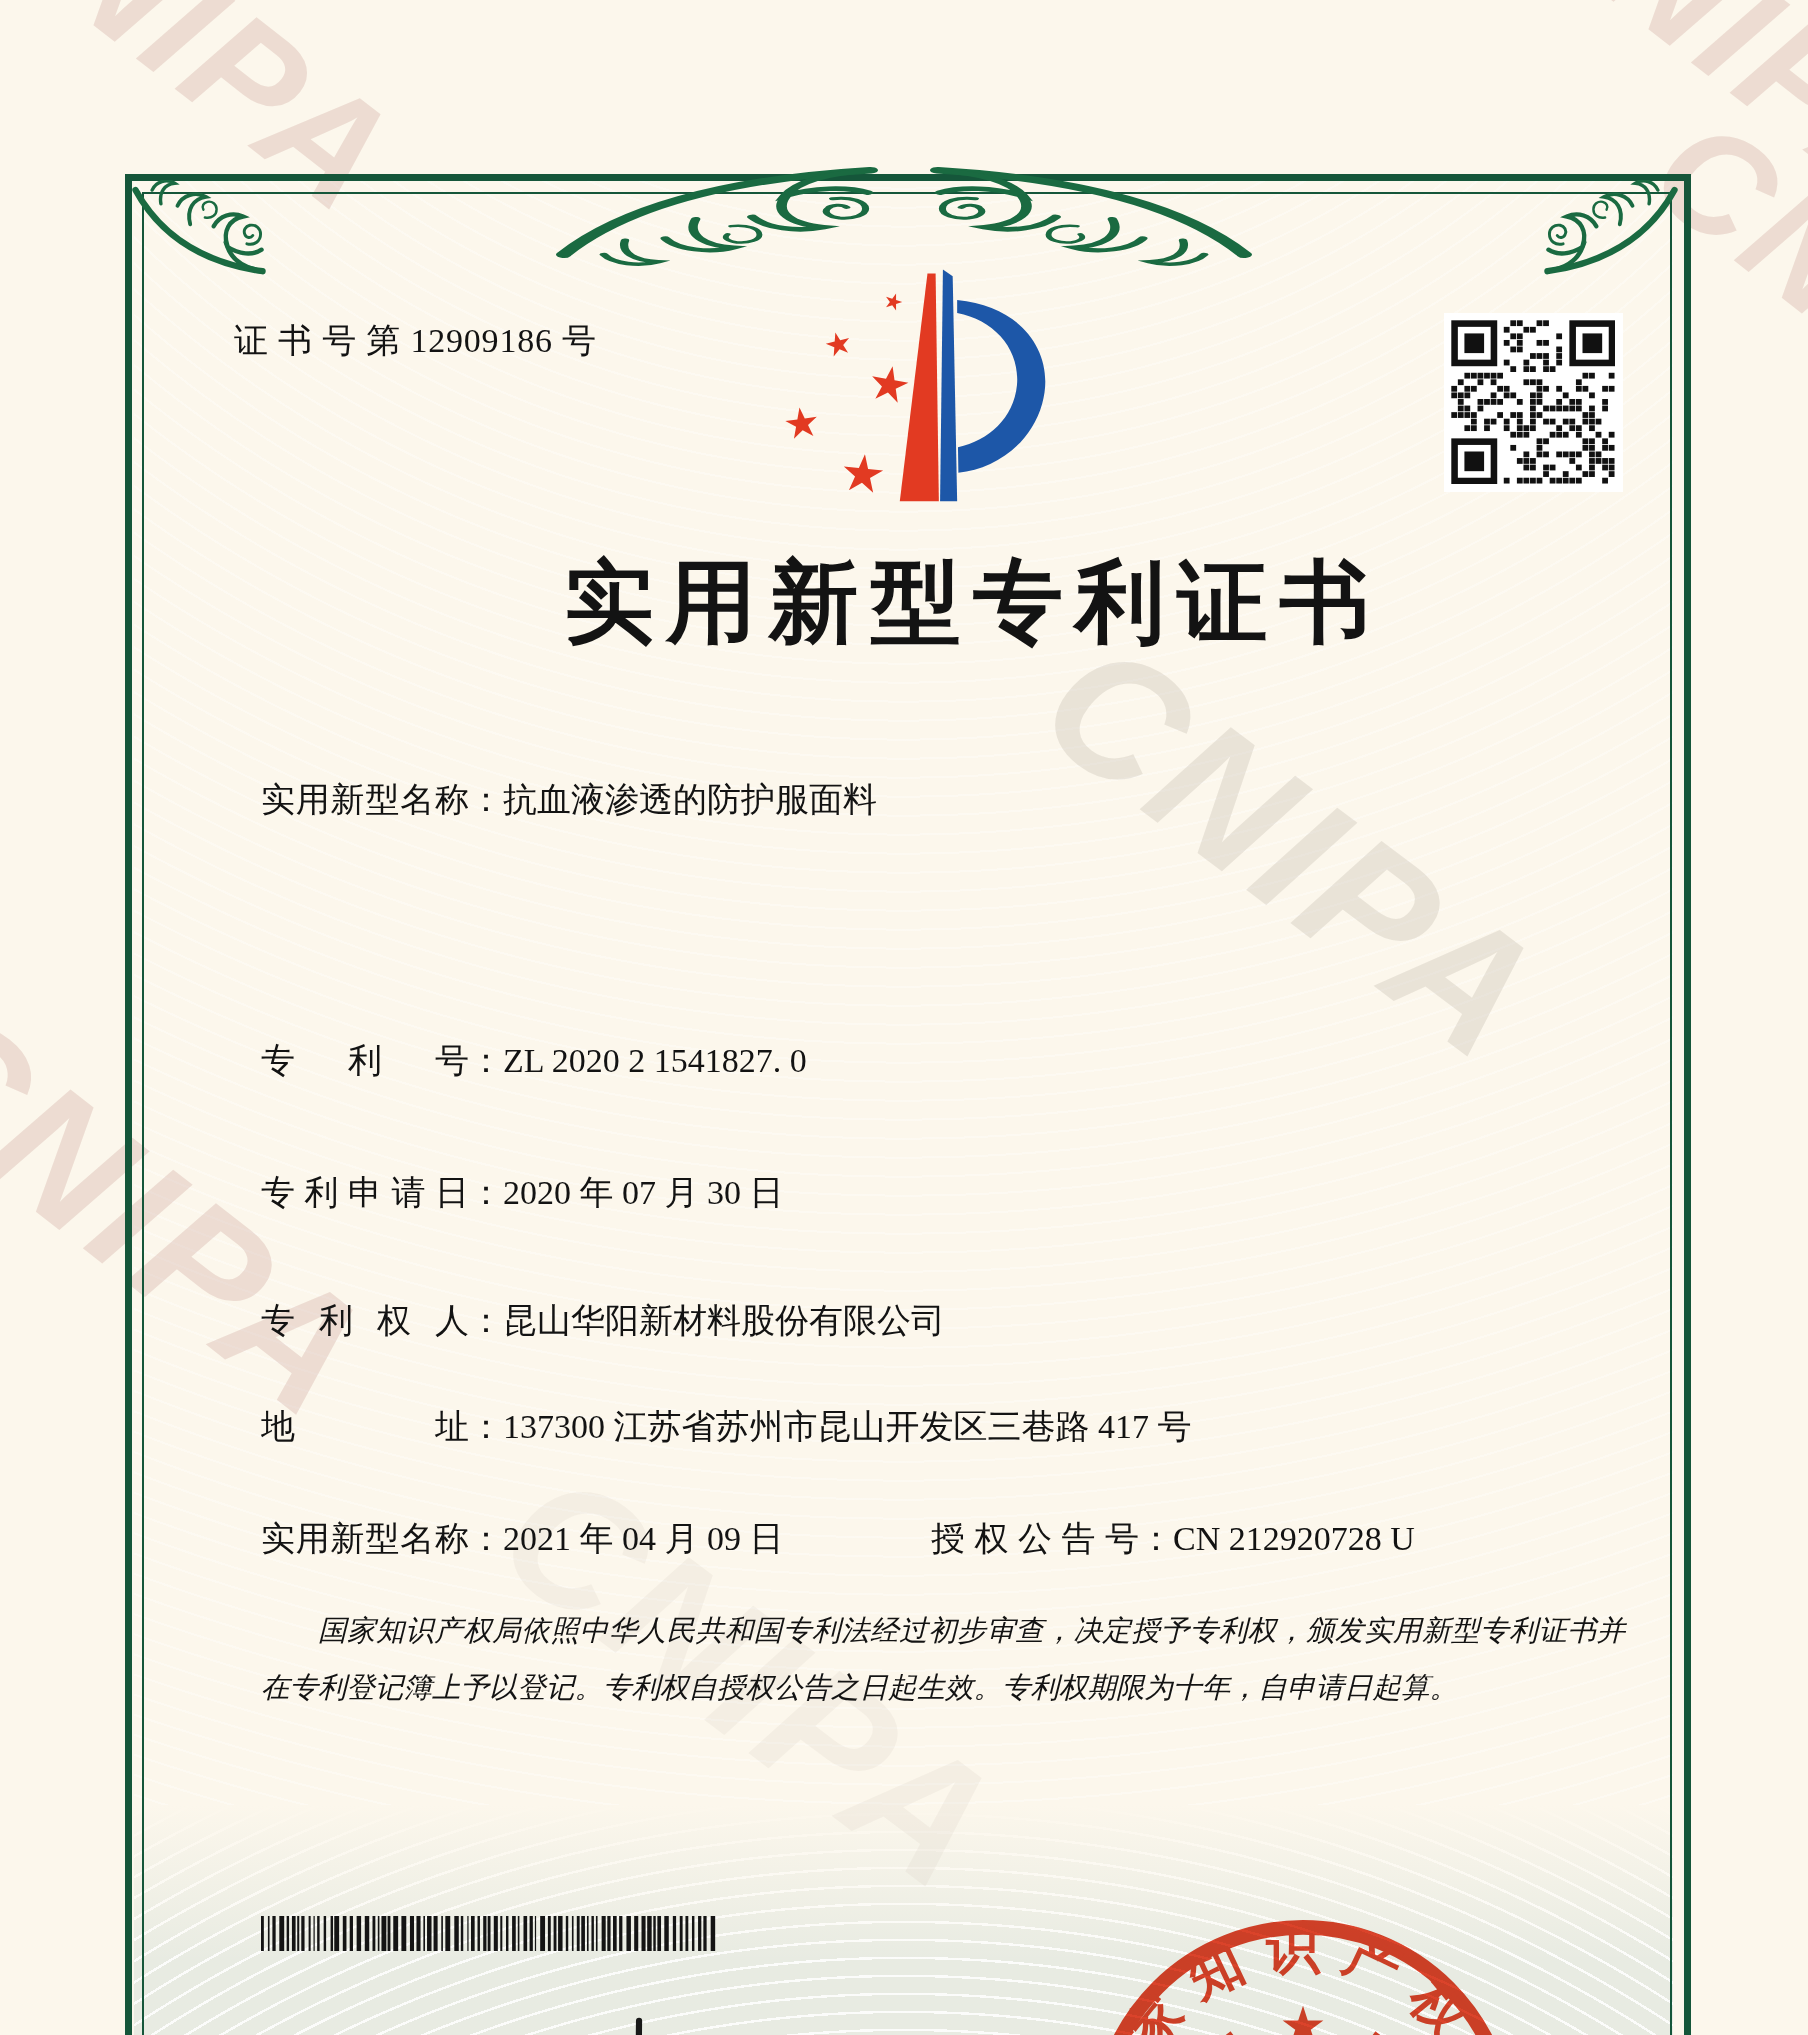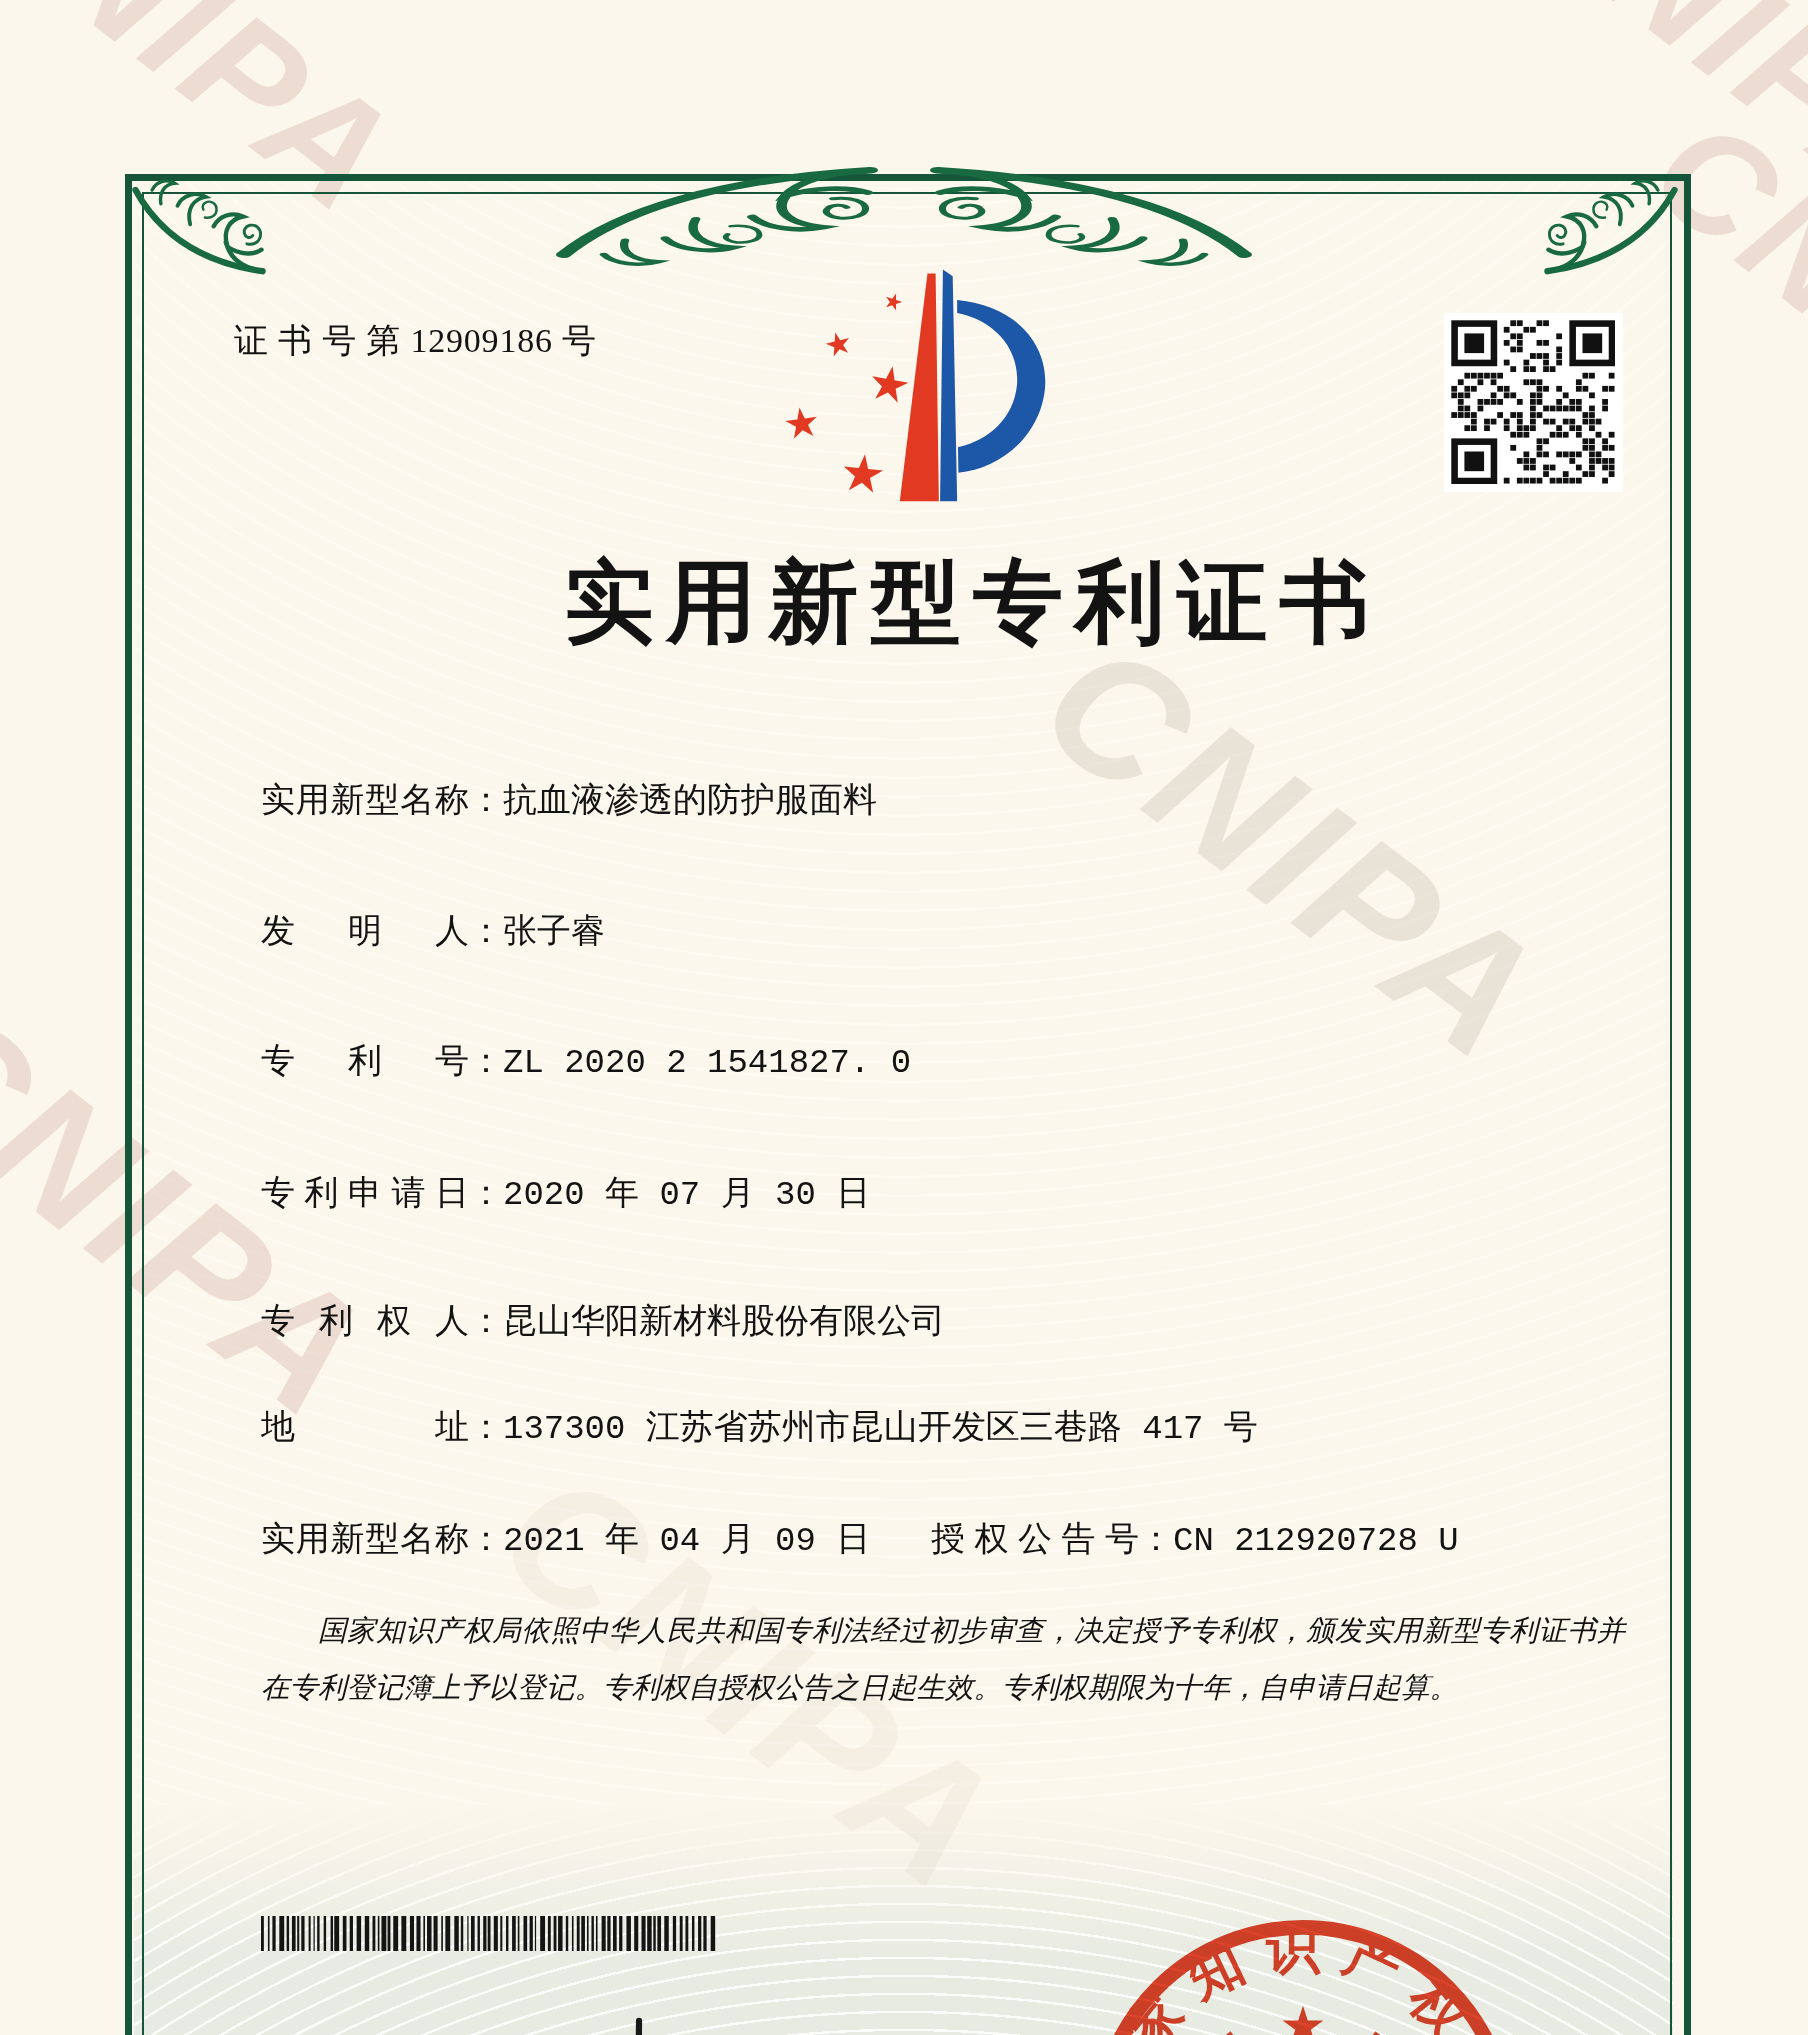--- a/index.html
+++ b/index.html
@@ -52,21 +52,21 @@
   .orn{position:absolute; pointer-events:none;}
   
   .cert-no{position:absolute; left:234px; top:318px; font-size:34px; letter-spacing:0.8px;}
   .logo{position:absolute; left:755px; top:263px; width:301px; height:261px;}
   .qr{position:absolute; left:1444px; top:313px; width:164px; height:164px; padding:7.3px; background:#ffffff;}
   .title{
     position:absolute; left:calc(50% + 22.4px); top:542px; transform:translateX(-50%);
     font-size:90px; font-weight:bold; letter-spacing:12.2px; white-space:nowrap;margin-left:46px;
   }
   
-  .frow{position:absolute; left:261px; font-size:34px; white-space:nowrap;font-family:Liberation Mono, monospace;}
+  .frow{position:absolute; left:261px; font-size:34px; white-space:nowrap;}
   .r0{top:777px;} .r1{top:908px;} .r2{top:1038px;} .r3{top:1170px;}
   .r4{top:1298px;} .r5{top:1404px;} .r6{top:1516px; width:1368px;}
   .flabel{display:inline-block; width:208px; text-align:justify; text-align-last:justify; vertical-align:top;}
   .g-no{position:absolute; left:670px; top:0;}
   
   .body-text{
     position:absolute; left:261px; top:1602px; width:1364px;
     font-size:28.5px; line-height:57px; text-align:justify;font-style:italic;
   }
   .body-text p{margin:0; text-indent:57px;}
@@ -337,23 +337,20 @@
         <rect fill="#fff" x="17" y="323" width="85" height="85"></rect>
         <rect x="34" y="340" width="51" height="51"></rect>
       </g>
   </svg>
 
   <div class="title">实用新型专利证书</div>
 
   <div class="frow r0">
     <span class="flabel">实用新型名称</span><span>：</span><span class="fvalue">抗血液渗透的防护服面料</span>
   </div>
-  <div class="frow r1">
-    <span class="flabel">发明人</span><span>：</span><span class="fvalue">张子睿</span>
-  </div>
   <div class="frow r2">
     <span class="flabel">专利号</span><span>：</span><span class="fvalue">ZL 2020 2 1541827. 0</span>
   </div>
   <div class="frow r3">
     <span class="flabel">专利申请日</span><span>：</span><span class="fvalue">2020 年 07 月 30 日</span>
   </div>
   <div class="frow r4">
     <span class="flabel">专利权人</span><span>：</span><span class="fvalue">昆山华阳新材料股份有限公司</span>
   </div>
   <div class="frow r5">

